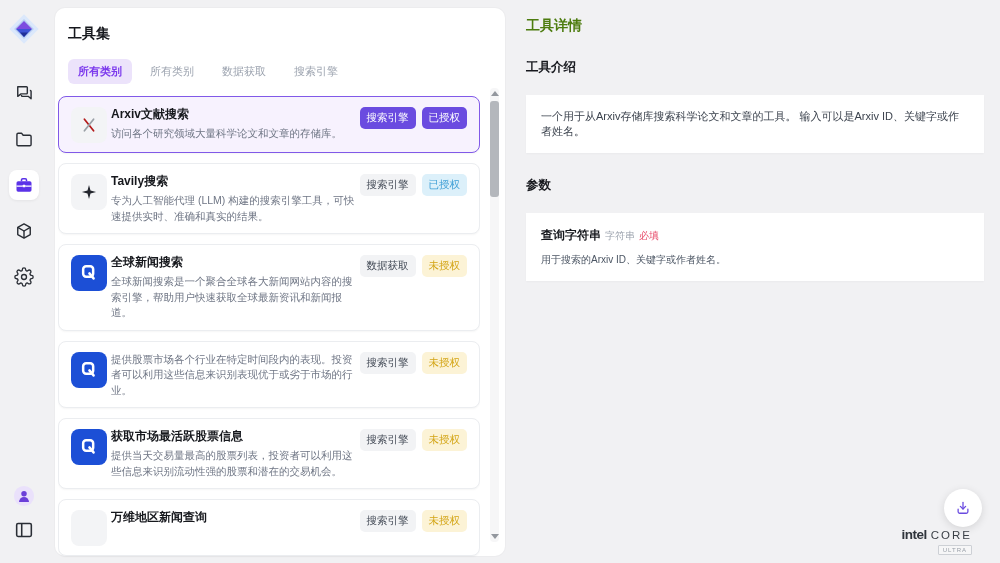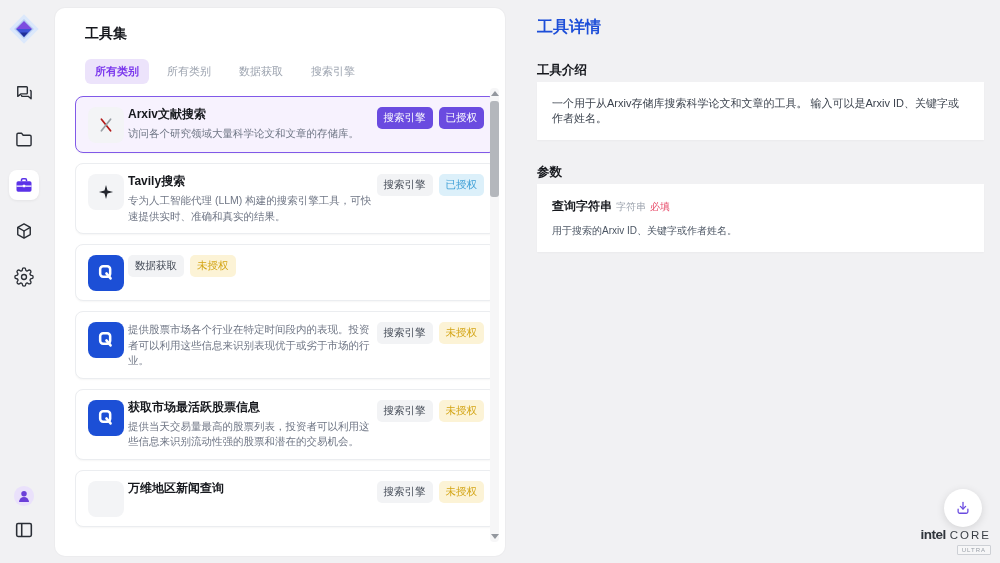--- a/index.html
+++ b/index.html
@@ -29,22 +29,22 @@
   .side-item.active { background: #ffffff; color: #5b32e8; box-shadow: 0 1px 3px rgba(0,0,0,.06); }
   .side-bottom { margin-top: auto; display: flex; flex-direction: column; gap: 8px; align-items: center; }
   .side-bottom .side-item { width: 26px; height: 26px; }
   .side-bottom .side-item svg { width: 22px; height: 22px; }
 
   
   .tools-panel {
     width: 450px; flex: none;
     background: #fff;
     border-radius: 10px;
-    margin: 8px 16px 7px 7px;
-    padding: 17px 0 0 30px;
+    margin: 8px 5px 7px 7px;
+    padding: 17px 0 0 13px;
     position: relative;
     box-shadow: 0 0 0 1px rgba(0,0,0,.02);
   }
   .panel-title { font-size: 14px; font-weight: bold; color: #16181d; }
   .tabs { display: flex; gap: 8px; margin-top: 16px; }
   .tab {
     border: none; background: transparent; cursor: pointer;
     font-family: inherit; font-size: 11px; color: #9ca3af;
     padding: 5px 10px; border-radius: 6px;
   }
@@ -90,44 +90,44 @@
     background: #f6f6f7; border-radius: 4px;
     display: flex; flex-direction: column; align-items: center;
   }
   .sb-arrow { width: 0; height: 0; border-left: 4px solid transparent; border-right: 4px solid transparent; }
   .sb-arrow.up { border-bottom: 5px solid #93979e; margin-top: 3px; }
   .sb-arrow.down { border-top: 5px solid #93979e; margin-top: auto; margin-bottom: 3px; }
   .sb-thumb { width: 9px; height: 96px; background: #b4b7bc; border-radius: 3px; margin-top: 5px; }
 
   
   .details-panel { flex: 1; padding: 17px 16px 0 16px; }
-  .details-title { font-size: 16px; font-weight: bold; color: #1d4ed8; }
+  .details-title { font-size: 14px; font-weight: bold; color: #4d7c0f; }
   .section-heading { font-size: 12.5px; font-weight: bold; color: #16181d; margin-top: 24px; }
   .intro-card, .param-card {
     background: #fff; border-radius: 0;
     padding: 14px 15px;
-    margin-top: 3px;
+    margin-top: 19px;
     box-shadow: 0 1px 2px rgba(0,0,0,.03);
   }
   .intro-text { font-size: 11px; color: #3c434e; }
   .param-head { display: flex; align-items: center; gap: 4px; }
   .param-name { font-size: 12px; font-weight: bold; color: #16181d; }
   .param-type { font-size: 10px; color: #9aa1ac; }
   .param-required { font-size: 10px; color: #e8506e; }
   .param-desc { font-size: 10px; color: #4b5563; margin-top: 9px; }
 
   
   .download-fab {
     position: absolute; right: 18px; bottom: 36px;
     width: 38px; height: 38px; border-radius: 50%;
     background: #fff; border: none; cursor: pointer;
     box-shadow: 0 2px 8px rgba(0,0,0,.12);
     display: flex; align-items: center; justify-content: center;
   }
-  .intel-brand { position: absolute; right: 9px; bottom: 8px; color: #2f343b; text-align: center; line-height: 1; }
+  .intel-brand { position: absolute; right: 28px; bottom: 8px; color: #2f343b; text-align: center; line-height: 1; }
   .intel-word { font-size: 13.5px; font-weight: bold; letter-spacing: -0.5px; }
   .core-word  { font-size: 11.5px; font-weight: normal; letter-spacing: 2px; margin-left: 4px; text-transform: uppercase; color: #3a3f46; }
   .ultra-badge {
     display: block; width: max-content; margin-left: auto; margin-top: 3px;
     font-size: 6px; letter-spacing: 1px; text-transform: uppercase;
     color: #9aa0a8; border: 1px solid #cdd0d5; background: #f6f6f7;
     padding: 1px 4px; border-radius: 1px;
   }
 </style>
 </head>
@@ -238,20 +238,24 @@
     </div>
   </div>
 
   <div class="card">
     <div class="card-icon blue">
             <svg viewBox="0 0 24 24" width="20" height="20">
               <rect x="5" y="4" width="12" height="12.5" rx="3.5" fill="none" stroke="#fff" stroke-width="3"></rect>
               <path d="M12.5 12.5L17.5 18.5" stroke="#fff" stroke-width="3" stroke-linecap="round"></path>
             </svg>
           </div>
+    <div class="card-body">
+      <div class="card-title">全球新闻搜索</div>
+      <div class="card-desc">全球新闻搜索是一个聚合全球各大新闻网站内容的搜索引擎，帮助用户快速获取全球最新资讯和新闻报道。</div>
+    </div>
     <div class="card-badges">
       <span class="badge cat plain">数据获取</span>
       <span class="badge auth yellow">未授权</span>
     </div>
   </div>
 
   <div class="card">
     <div class="card-icon blue">
             <svg viewBox="0 0 24 24" width="20" height="20">
               <rect x="5" y="4" width="12" height="12.5" rx="3.5" fill="none" stroke="#fff" stroke-width="3"></rect>

